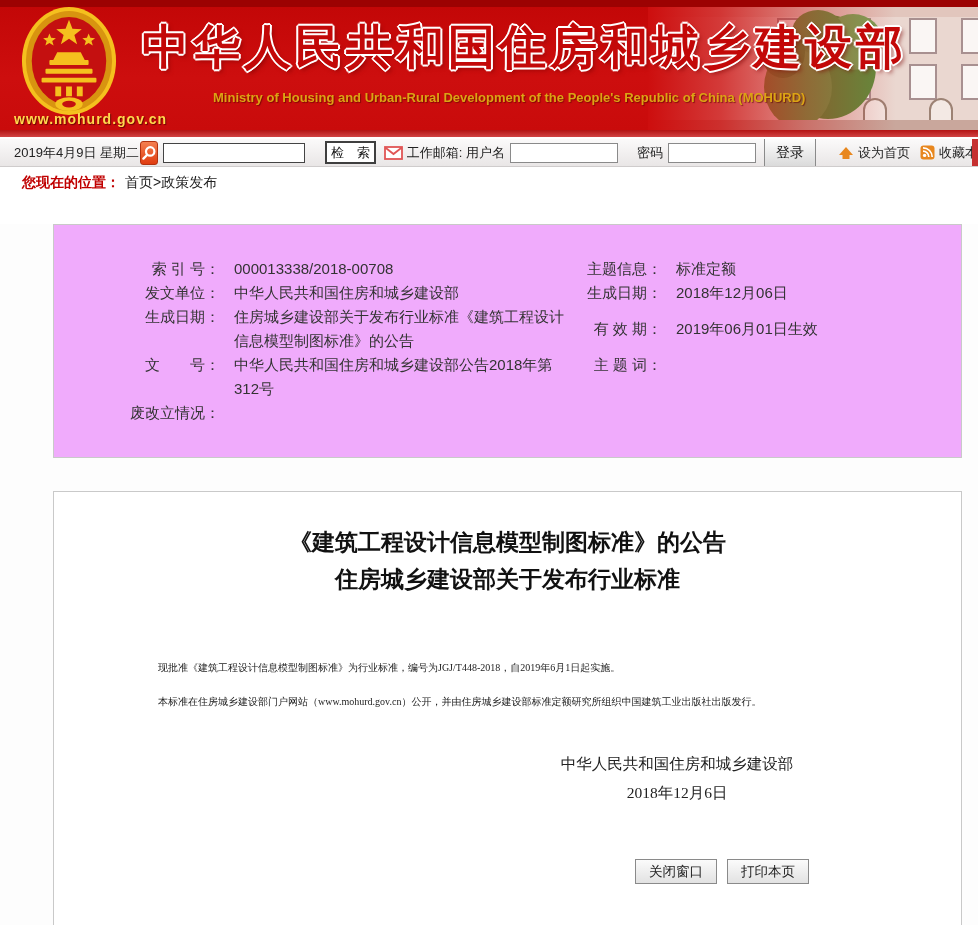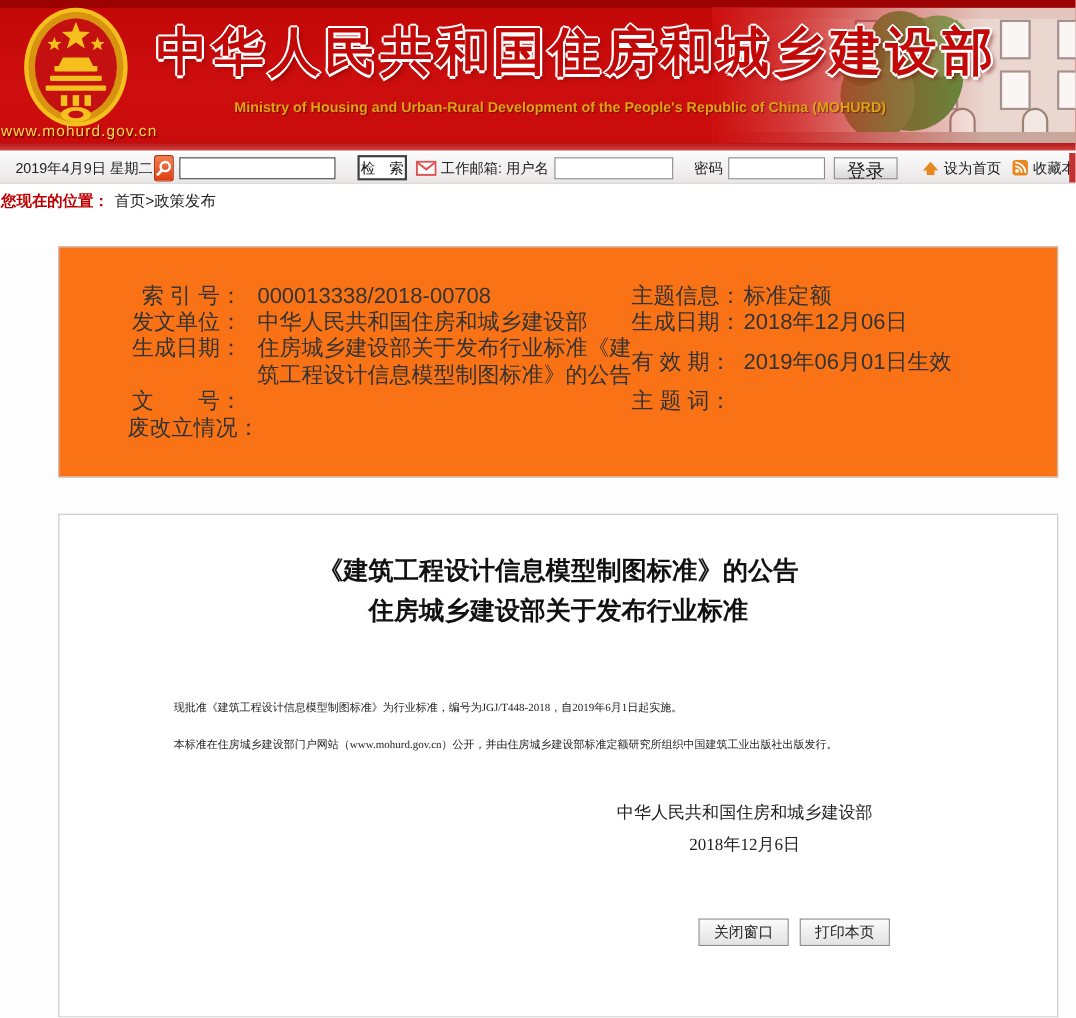--- a/index.html
+++ b/index.html
@@ -10,47 +10,47 @@
   }
   
   .header { position:relative; height:130px; background:linear-gradient(180deg,#9c0202 0,#9c0202 7px,#c30707 7px,#cd0e0e 60%,#c90b0b 100%); overflow:hidden; }
   .building-wrap { position:absolute; right:0; top:7px; width:330px; height:123px; }
   .building-wrap::after { content:""; position:absolute; inset:0;
     background:linear-gradient(90deg,#cd0e0e 0%, rgba(205,14,14,.78) 22%, rgba(205,14,14,.35) 48%, rgba(205,14,14,0) 75%); }
   .emblem { position:absolute; left:20px; top:4px; width:98px; height:114px; }
   .header-title { position:absolute; left:142px; top:16px; font-size:47px; font-weight:bold; letter-spacing:4px; color:#c30808; white-space:nowrap;
     text-shadow:-2px 0 0 #fff,2px 0 0 #fff,0 -2px 0 #fff,0 2px 0 #fff,-1px -1px 0 #fff,1px -1px 0 #fff,-1px 1px 0 #fff,1px 1px 0 #fff, 3px 3px 4px rgba(120,0,0,.55); }
   .header-subtitle { position:absolute; left:213px; top:90px; font-size:13px; font-weight:bold; color:#dba414; white-space:nowrap; text-shadow:1px 1px 1px rgba(90,0,0,.6); }
-  .site-url { position:absolute; left:1px; top:111px; font-size:14px; font-weight:normal; letter-spacing:1px; color:#ffd84d; text-shadow:1px 1px 1px rgba(90,0,0,.8); }
+  .site-url { position:absolute; left:14px; top:111px; font-size:14px; font-weight:bold; letter-spacing:1px; color:#ffd84d; text-shadow:1px 1px 1px rgba(90,0,0,.8); }
   .header-strip { height:9px; background:linear-gradient(180deg,#b41414,#d14444); border-bottom:2px solid #fff; }
   
   .toolbar { position:relative; height:28px; background:linear-gradient(180deg,#fbfafa,#e9e6e6); border-bottom:1px solid #cfcccc;
     display:flex; align-items:center; font-size:13px; color:#222; white-space:nowrap; overflow:hidden; }
   .red-sliver { position:absolute; right:0; top:-11px; width:6px; height:40px; background:#c53030; }
   .tb-date { margin-left:14px; width:120px; }
   .tb-search-btn { margin-left:6px; width:27px; height:24px; border:1px solid #b23210; border-radius:3px;
     background:linear-gradient(180deg,#f47f50,#e03c10); display:flex; align-items:center; justify-content:center; cursor:pointer; padding:0; }
   .tb-input { margin-left:5px; height:20px; border:1px solid #5a5a5a; background:#fff; padding:0 3px; font-size:12px; }
   .tb-input.search { width:142px; border:1px solid #444; }
   .tb-input.user { width:108px; border:1px solid #8a8a8a; }
   .tb-input.pass { width:88px; border:1px solid #8a8a8a; }
   .tb-retrieve { margin-left:20px; width:84px; height:23px; background:#fff; border:2px solid #3f3f3f; font-size:13px; color:#111; cursor:pointer; padding:0; }
   .tb-ico { margin-left:8px; flex:0 0 auto; }
   .tb-label { margin-left:4px;text-align:right; }
-  .tb-login { margin-left:8px; height:20px; padding:0 11px; background:linear-gradient(180deg,#fdfdfd,#d9d9d9); border:1px solid #8a8a8a; font-size:17px; color:#111; cursor:pointer; }
+  .tb-login { margin-left:8px; height:30px; padding:0 11px; background:linear-gradient(180deg,#fdfdfd,#d9d9d9); border:1px solid #8a8a8a; font-size:14px; color:#111; cursor:pointer; }
   .tb-quick { margin-left:22px; display:flex; align-items:center; }
   .tb-quick + .tb-quick { margin-left:10px; }
   .tb-quick span.txt { margin-left:4px; }
   
-  .breadcrumb { height:31px; display:flex; align-items:center; padding-left:1px; font-size:14px; background:#fff; }
+  .breadcrumb { height:31px; display:flex; align-items:center; padding-left:22px; font-size:14px; background:#fff; }
   .bc-prefix { color:#c00000; font-weight:bold; }
   .bc-path { margin-left:5px; color:#222; cursor:pointer; }
   
   .page { background:#fdfdfd; height:720px; }
-  .info-box { margin:26px 0 0 53px; width:909px; border:1px solid #c9c9c9; background:#f97316; padding:32px 0 32px 0; display:flex; font-size:20px; color:#333; }
+  .info-box { margin:26px 0 0 53px; width:909px; border:1px solid #c9c9c9; background:#f0abfc; padding:32px 0 32px 0; display:flex; font-size:15px; color:#333; }
   .info-left  { width:520px; padding-left:62px; }
   .info-right { flex:1; }
   .info-row { display:flex; line-height:24px; }
   .info-label { width:104px; text-align:right; white-space:pre; flex:0 0 auto; }
   .info-value { margin-left:14px; }
   .info-left .wrap-val { width:352px; }
   .info-right .info-label { width:88px; }
   .mt12 { margin-top:12px; }
   
   .article-box { margin:33px 0 0 53px; width:909px; min-height:458px; border:1px solid #c9c9c9; background:#fff; padding-top:32px; }
@@ -180,20 +180,21 @@
       <div class="info-row">
         <span class="info-label">发文单位：</span>
         <span class="info-value">中华人民共和国住房和城乡建设部</span>
       </div>
       <div class="info-row">
         <span class="info-label">生成日期：</span>
         <span class="info-value wrap-val">住房城乡建设部关于发布行业标准《建筑工程设计信息模型制图标准》的公告</span>
       </div>
       <div class="info-row">
         <span class="info-label">文　　号：</span>
+        <span class="info-value">中华人民共和国住房和城乡建设部公告2018年第312号</span>
       </div>
       <div class="info-row">
         <span class="info-label">废改立情况：</span>
         <span class="info-value"></span>
       </div>
     </div>
     <div class="info-right">
       <div class="info-row">
         <span class="info-label">主题信息：</span>
         <span class="info-value">标准定额</span>

